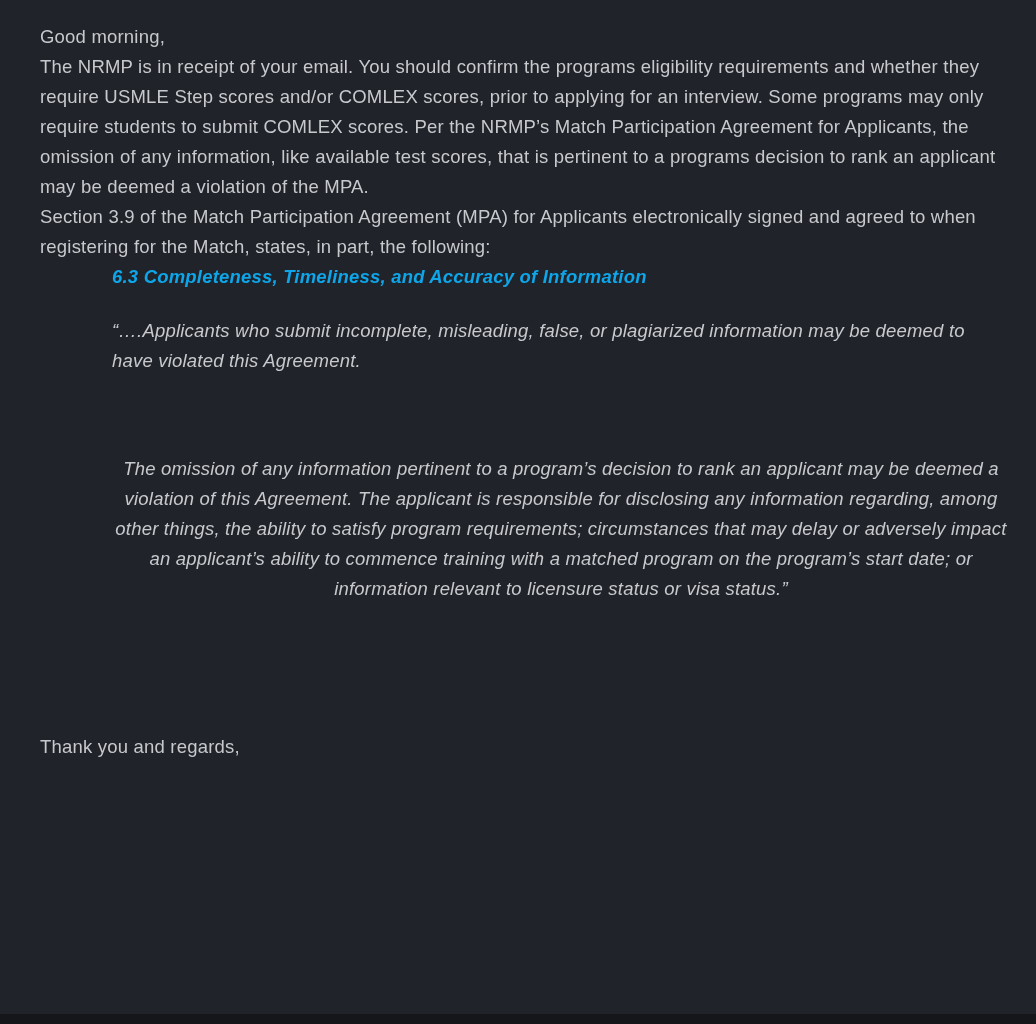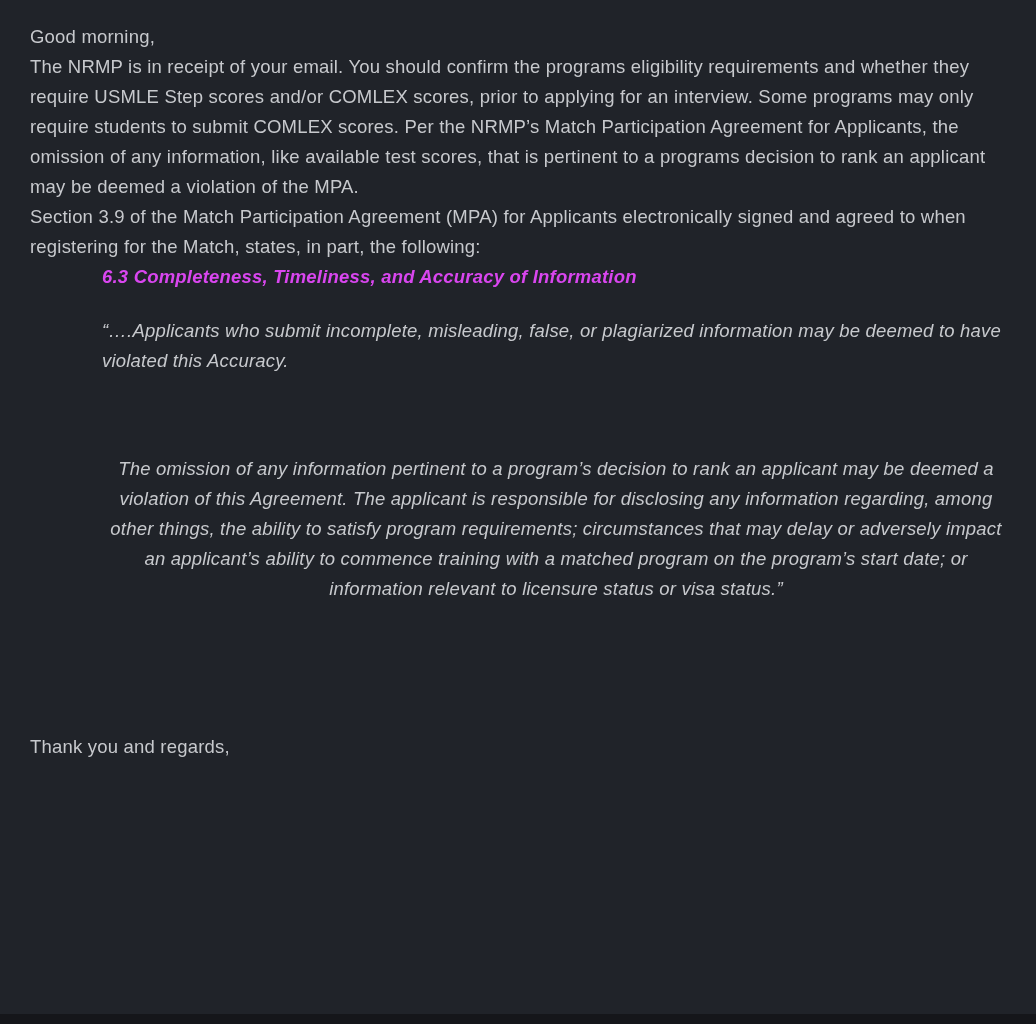--- a/index.html
+++ b/index.html
@@ -12,29 +12,28 @@
     background: #202329;
     color: #c7c9cd;
     font-family: "Liberation Sans", sans-serif;
     font-size: 18.5px;
     line-height: 30px;
     letter-spacing: 0.2px;
   }
   .email-body {
     position: absolute;
     top: 0; left: 0; right: 0; bottom: 10px;
-    padding: 22px 26px 0 16px;
-    margin-left: 14px;
+    padding: 22px 26px 0 40px;
   }
   .email-body p { margin: 0; }
   .greeting        { margin-bottom: 79px; }
   .para-1          { margin-bottom: 78px; max-width: 988px; }
   .para-2          { margin-bottom: 79px; max-width: 988px; }
   .quote-block     { padding-left: 72px; max-width: 988px; }
-  .quote-heading   { font-weight: bold; font-style: italic; color: #d946ef; margin-bottom: 24px !important; }
+  .quote-heading   { font-weight: bold; font-style: italic; color: #0ea5e9; margin-bottom: 24px !important; }
   .quote           { font-style: italic; }
   .quote-1         { margin-bottom: 78px !important; }
   .quote-2         { margin-bottom: 0 !important; text-align: center; }
   .closing         { margin-top: 128px !important; }
   .footer-strip {
     position: absolute;
     left: 0; right: 0; bottom: 0;
     height: 10px;
     background: #15161a;
   }
@@ -44,20 +43,20 @@
 
 <div class="email-body">
   <p class="greeting">Good morning,</p>
 
   <p class="para-1">The NRMP is in receipt of your email. You should confirm the programs eligibility requirements and whether they require USMLE Step scores and/or COMLEX scores, prior to applying for an interview. Some programs may only require students to submit COMLEX scores. Per the NRMP’s Match Participation Agreement for Applicants, the omission of any information, like available test scores, that is pertinent to a programs decision to rank an applicant may be deemed a violation of the MPA.</p>
 
   <p class="para-2">Section 3.9 of the Match Participation Agreement (MPA) for Applicants electronically signed and agreed to when registering for the Match, states, in part, the following:</p>
 
   <div class="quote-block">
     <p class="quote-heading">6.3 Completeness, Timeliness, and Accuracy of Information</p>
-    <p class="quote quote-1">“….Applicants who submit incomplete, misleading, false, or plagiarized information may be deemed to have violated this Accuracy.</p>
+    <p class="quote quote-1">“….Applicants who submit incomplete, misleading, false, or plagiarized information may be deemed to have violated this Agreement.</p>
     <p class="quote quote-2">The omission of any information pertinent to a program’s decision to rank an applicant may be deemed a violation of this Agreement. The applicant is responsible for disclosing any information regarding, among other things, the ability to satisfy program requirements; circumstances that may delay or adversely impact an applicant’s ability to commence training with a matched program on the program’s start date; or information relevant to licensure status or visa status.”</p>
   </div>
 
   <p class="closing">Thank you and regards,</p>
 </div>
 
 <div class="footer-strip"></div>
 
 </body></html>

